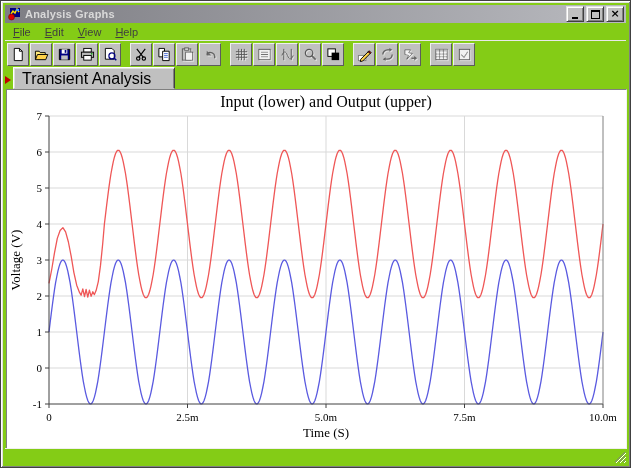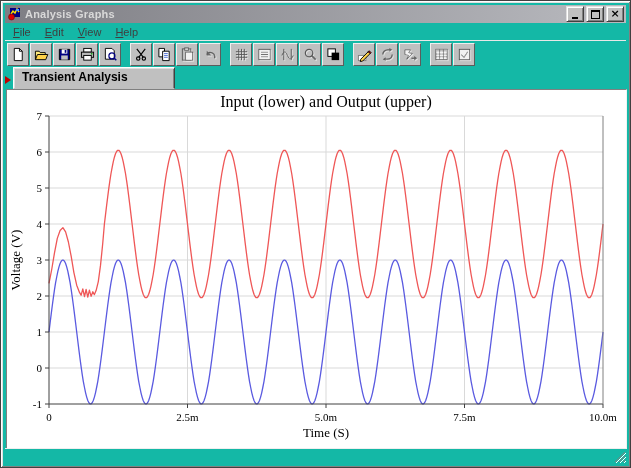--- a/index.html
+++ b/index.html
@@ -1,18 +1,18 @@
 <!DOCTYPE html>
 <html><head>
 <meta charset="utf-8">
 <style>
   html,body{margin:0;padding:0;}
   body{width:631px;height:468px;overflow:hidden;background:#c0c0c0;
        font-family:"Liberation Sans",sans-serif;-webkit-font-smoothing:none;}
-  .win{position:absolute;inset:0;background:#14b8a6;
+  .win{position:absolute;inset:0;background:#84cc16;
        border:1px solid #404040;box-shadow:inset 1px 1px 0 #fff, inset -1px -1px 0 #808080, inset 2px 2px 0 #dfdfdf;}
   
   .titlebar{position:absolute;left:4px;top:4px;right:4px;height:18px;
             background:linear-gradient(to right,#7e7e84,#b9babf);
             display:flex;align-items:center;padding:0 2px;}
   .appicon{width:14px;height:14px;margin:0 3px 0 1px;flex:0 0 auto;}
   .wtitle{flex:1;color:#d9d9d9;font-weight:bold;font-size:11px;letter-spacing:.2px;
           white-space:nowrap;overflow:hidden;}
   .tbtn{width:16px;height:14px;margin-left:2px;background:#c0c0c0;position:relative;
         border:1px solid;border-color:#dfdfdf #404040 #404040 #dfdfdf;
@@ -32,21 +32,21 @@
   .tbb{width:20px;height:21px;margin-right:1px;background:#c0c0c0;flex:0 0 auto;
        border:1px solid;border-color:#efefef #5c5c5c #5c5c5c #efefef;
        display:flex;align-items:center;justify-content:center;}
   .tbb svg{width:15px;height:15px;}
   .tbb.dis svg{filter:grayscale(1) brightness(1.25) opacity(.55) drop-shadow(1px 1px 0 #fff);}
   .tbgap{width:8px;flex:0 0 auto;}
   
   .tabrow{position:absolute;left:4px;top:67px;right:4px;height:21px;display:flex;align-items:flex-end;}
   .tabmark{width:0;height:0;border-left:6px solid #c00000;border-top:4px solid transparent;
            border-bottom:4px solid transparent;margin:0 2px 5px 0;}
-  .tab{height:18px;min-width:140px;padding:2px 12px 0 8px;font-size:12px;font-weight:bold;color:#000;
+  .tab{height:18px;min-width:140px;padding:2px 12px 0 8px;font-size:16px;font-weight:normal;color:#000;
        background:#c0c0c0;border:1px solid;border-color:#fff #404040 #c0c0c0 #fff;
        box-shadow:inset 1px 1px 0 #dfdfdf, inset -1px 0 0 #808080;}
   
   .chartpanel{position:absolute;left:5px;top:88px;width:619px;height:358px;background:#fff;
               border:1px solid;border-color:#808080 #f2f2f2 #f2f2f2 #808080;}
   .chartpanel svg{display:block;}
   
   .statusbar{position:absolute;left:4px;right:4px;bottom:4px;height:14px;
              border-top:1px solid #efefef;}
   .grip{position:absolute;right:0;bottom:0;width:13px;height:13px;}

